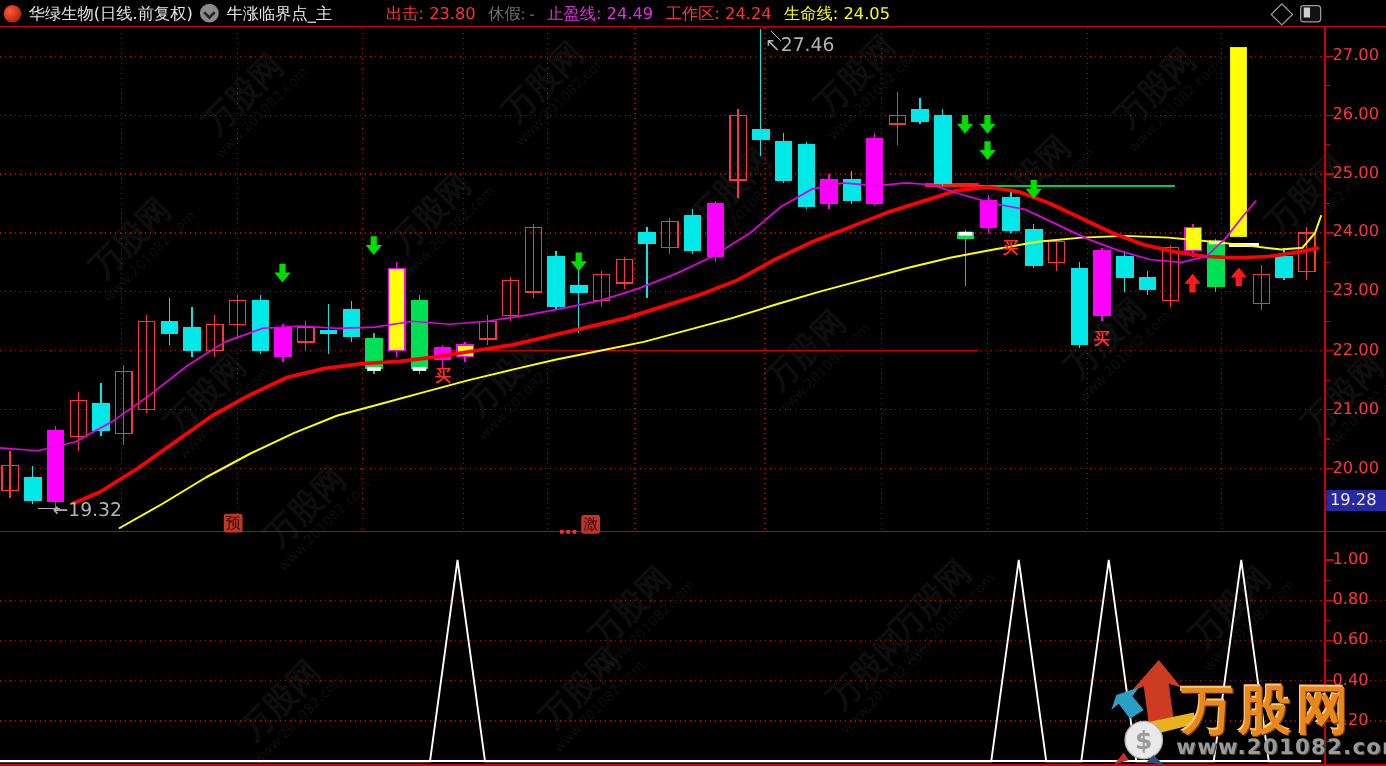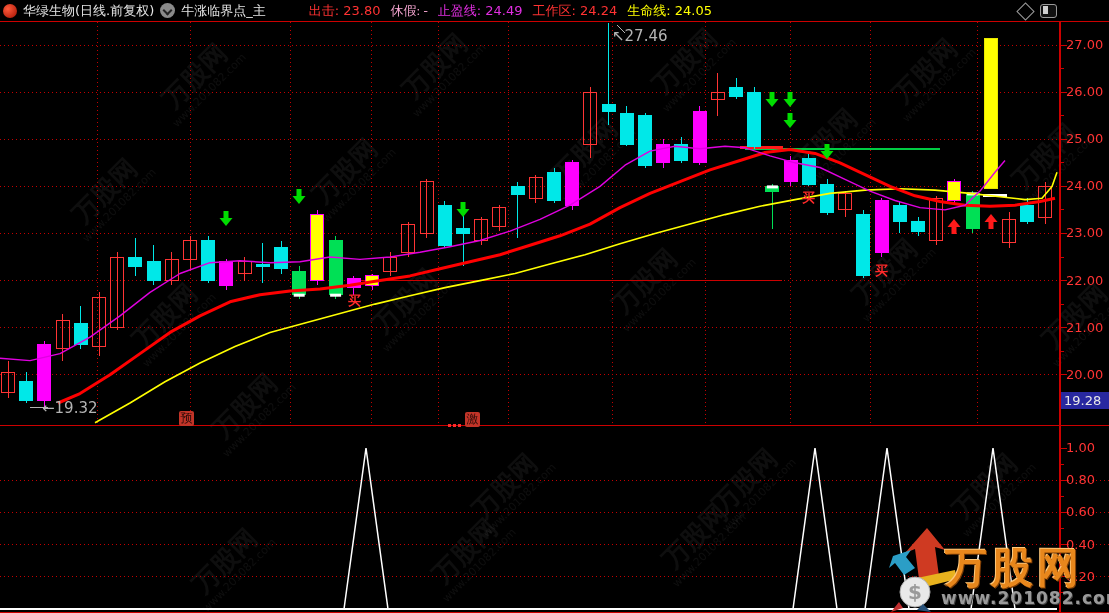--- a/index.html
+++ b/index.html
@@ -42,21 +42,21 @@
 <body>
 
 <div class="screen">
 
   <div class="hdr">
     <span class="logo-dot"></span>
     <span class="t-white">华绿生物(日线.前复权)</span>
     <span class="circ"></span>
     <span class="t-white">牛涨临界点_主</span>
     <span class="fld" style="color: rgb(255, 50, 50); margin-left: 37px;"><span>出击:</span> <span>23.80</span></span>
-    <span class="fld" style="color: #f9a8d4; font-family: Liberation Serif, serif;"><span>休假:</span> <span>-</span></span>
+    <span class="fld" style="color: #737373; font-family: Liberation Serif, serif;"><span>休假:</span> <span>-</span></span>
     <span class="fld" style="color: rgb(224, 46, 224);"><span>止盈线:</span> <span>24.49</span></span>
     <span class="fld" style="color: rgb(255, 50, 50);"><span>工作区:</span> <span>24.24</span></span>
     <span class="fld" style="color: rgb(255, 255, 0);"><span>生命线:</span> <span>24.05</span></span>
   </div>
 
   <div class="corner">
     <span class="dmnd"></span>
     <span class="panl"></span>
   </div>
 

